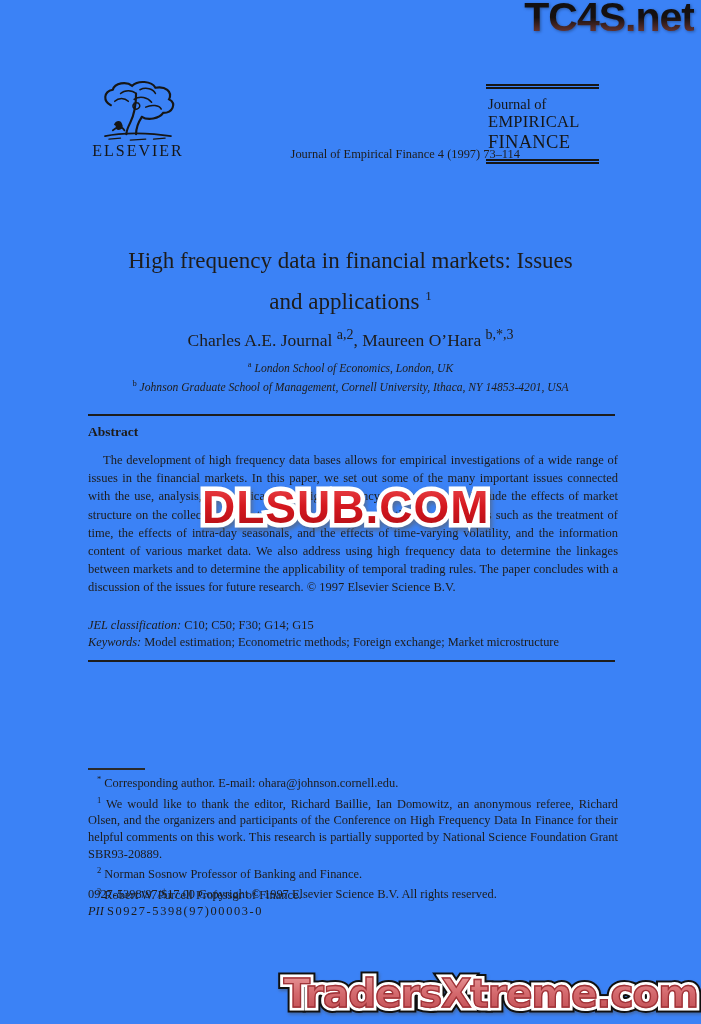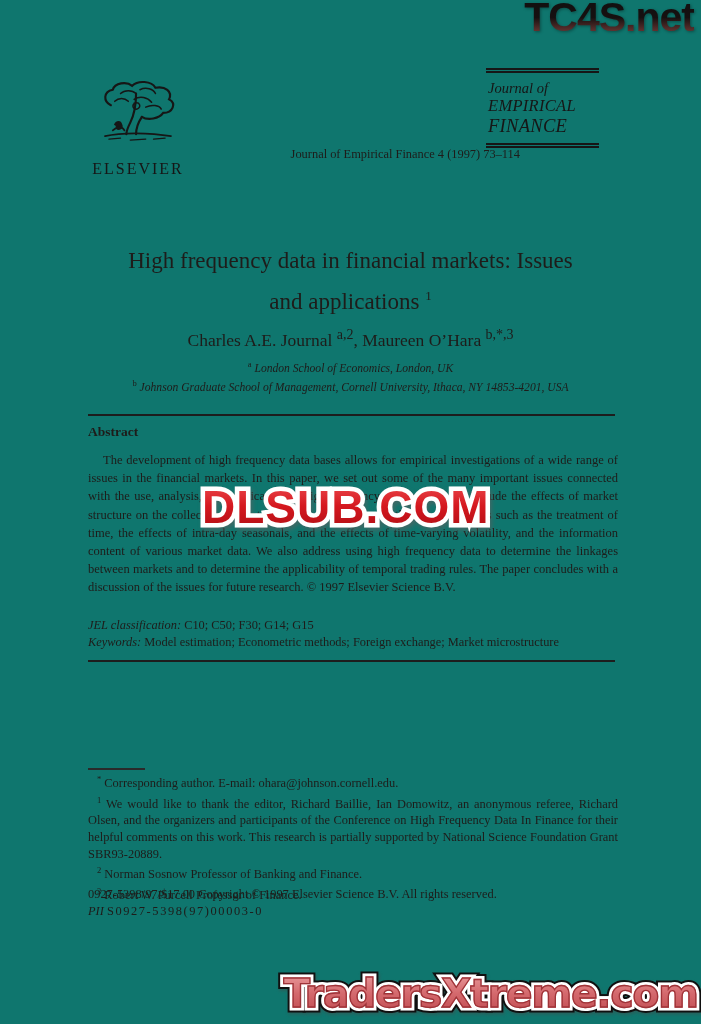--- a/index.html
+++ b/index.html
@@ -1,20 +1,20 @@
 <!DOCTYPE html>
 <html><head>
 <meta charset="utf-8">
 <style>
   html, body { margin: 0; padding: 0; background: #e8e8e8; }
   .page {
     position: relative;
     width: 701px;
     height: 1024px;
-    background: #0f766e;
+    background: #3b82f6;
     overflow: hidden;
     font-family: "Liberation Serif", serif;
     color: #1e1c1a;
   }
   .abs { position: absolute; }
 
   
   .wm-tc4s {
     top: -6px; right: 7px;
     font-family: "Liberation Sans", sans-serif;
@@ -63,30 +63,29 @@
     background: linear-gradient(180deg, #eb9fa1 0%, #d4696d 50%, #bf484e 100%);
     -webkit-background-clip: text;
     background-clip: text;
     color: transparent;
     -webkit-text-stroke: 1.3px #9e3338;
   }
 
   
   .elsevier { left: 88px; top: 80px; width: 100px; text-align: center; }
   .elsevier svg { display: block; margin: 0 auto; }
-  .elsevier-word { font-size: 16px; letter-spacing: 2px; margin-top: 18px; color: #161616; }
+  .elsevier-word { font-size: 16px; letter-spacing: 2px; margin-top: 0; color: #161616; }
   .citation { left: 150px; top: 147px; width: 370px; text-align: right; font-size: 12.4px; }
   .jbox {
-    left: 486px; top: 68px; width: 113px;
+    left: 486px; top: 84px; width: 113px;
     border-top: 5px double #161616;
     border-bottom: 5px double #161616;
     padding: 7px 2px 6px 2px;
     box-sizing: border-box;
     color: #161616;
-    font-style: italic;
   }
   .jbox-l1 { font-size: 14.5px; line-height: 1.15; }
   .jbox-l2 { font-size: 16.5px; line-height: 1.15; letter-spacing: 0.3px; }
   .jbox-l3 { font-size: 18.5px; line-height: 1.15; letter-spacing: 0.3px; }
 
   
   .title {
     left: 0; top: 243px; width: 100%;
     text-align: center;
     font-size: 23px;

